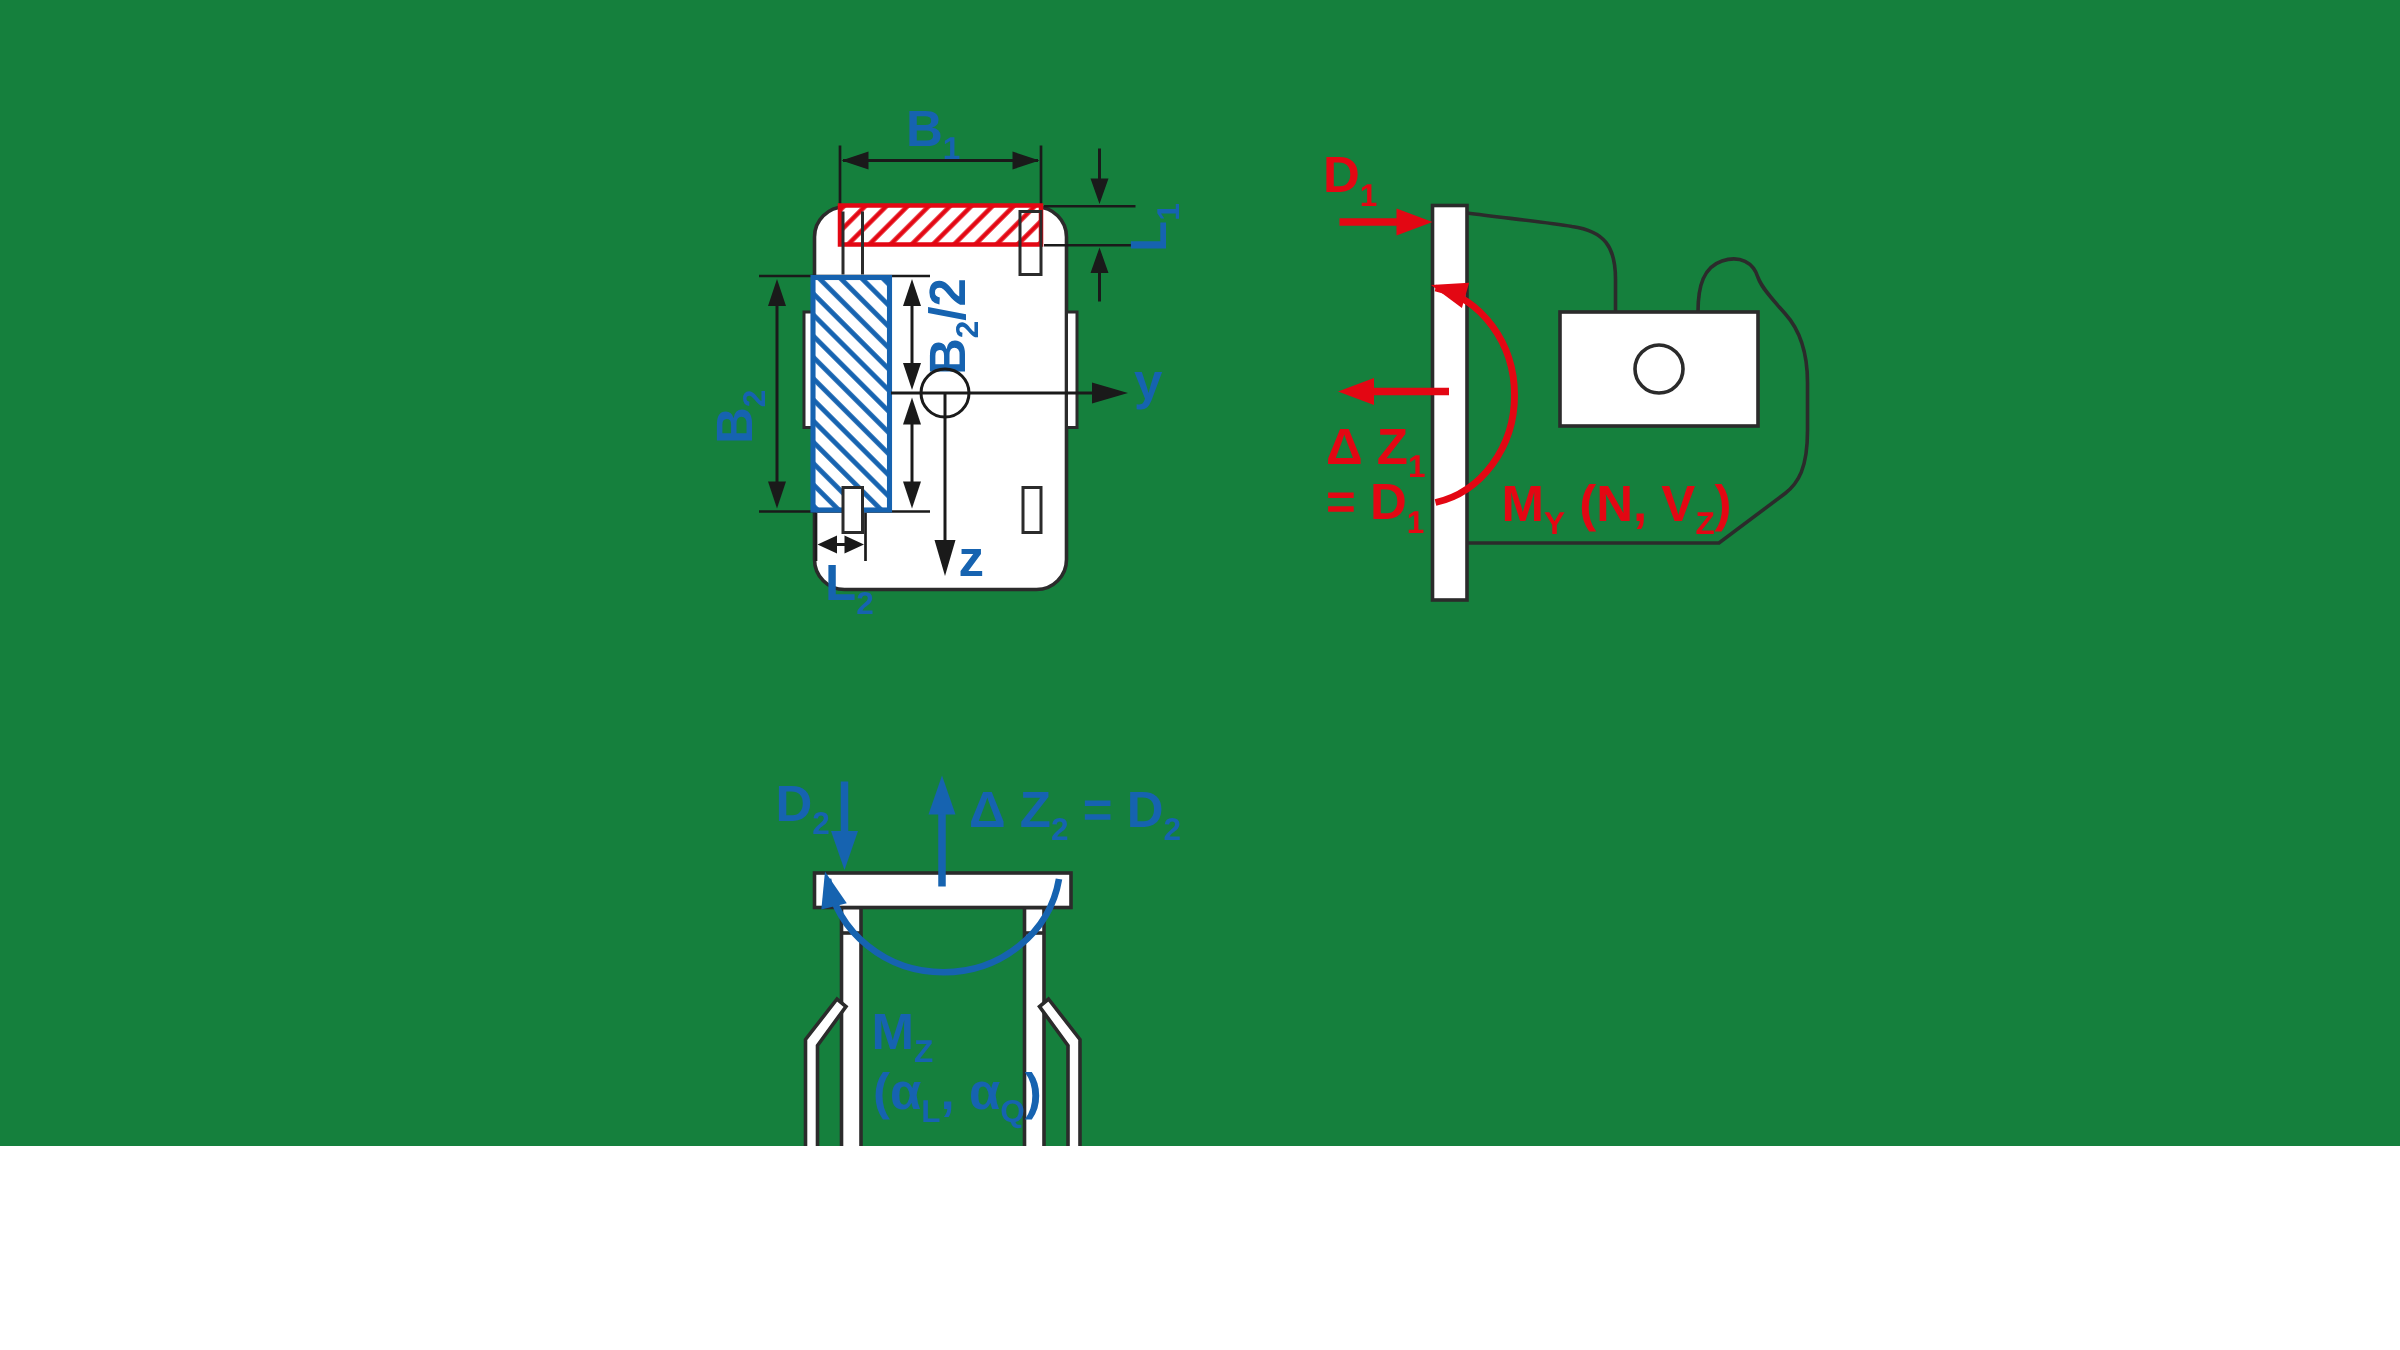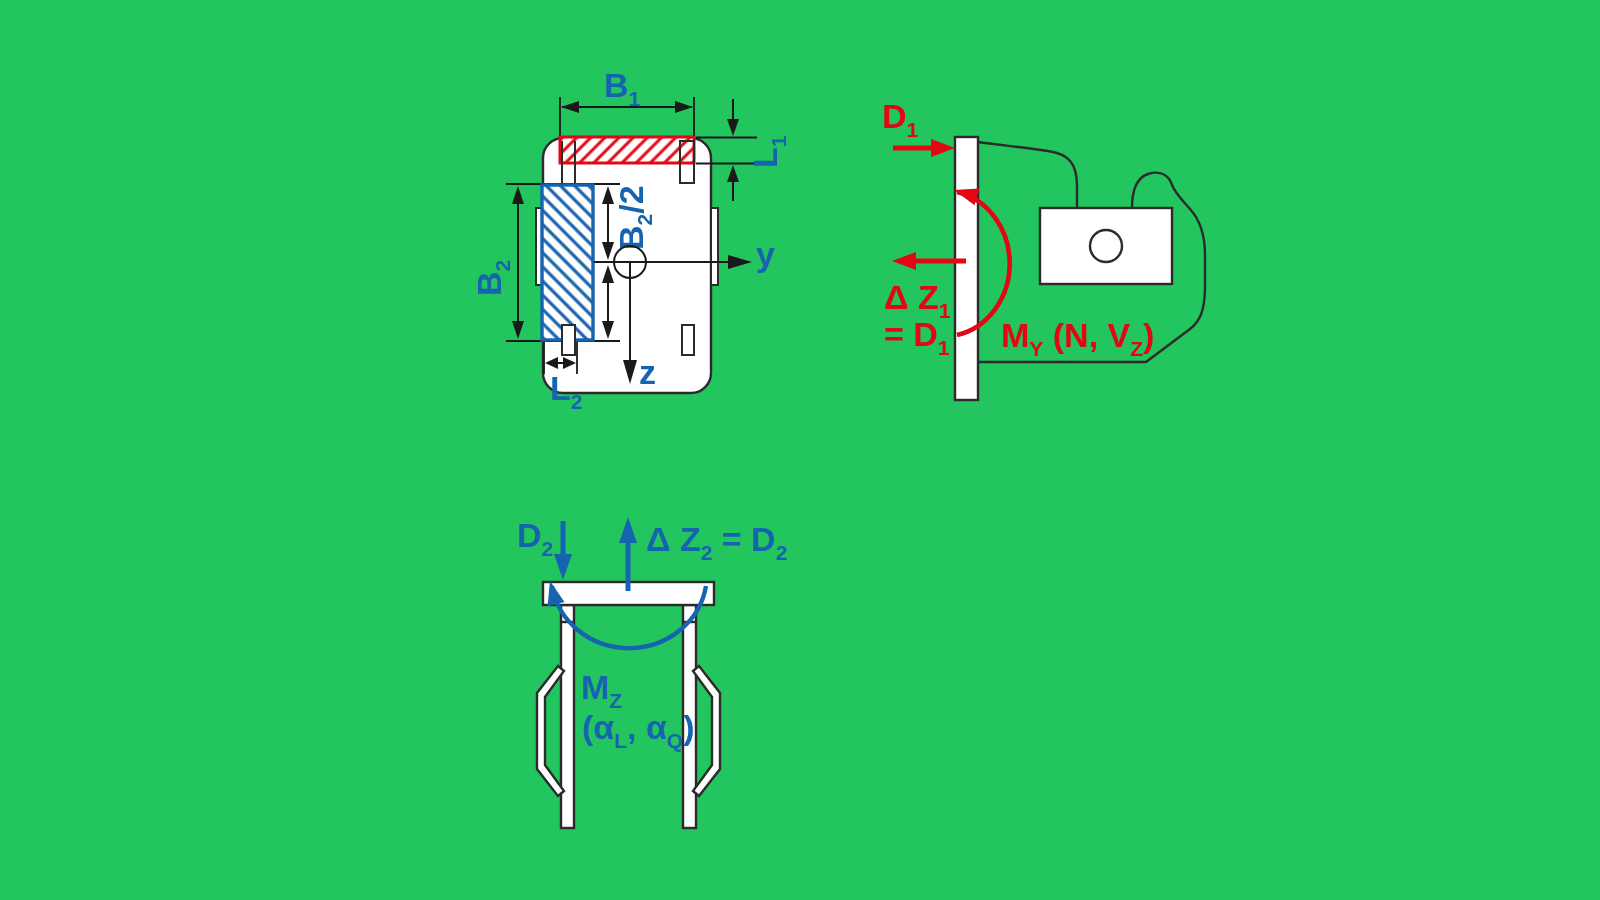--- a/index.html
+++ b/index.html
@@ -1,16 +1,16 @@
 <!DOCTYPE html>
 <html><head>
 <meta charset="utf-8">
 <style>
   html,body{margin:0;padding:0;background:#ffffff;}
-  #stage{position:relative;width:1600px;height:900px;background:#22c55e;overflow:hidden;
+  #stage{position:relative;width:1600px;height:764px;background:#15803d;overflow:hidden;
          font-family:"Liberation Sans", sans-serif;}
   svg{position:absolute;overflow:visible;}
   #svg-cross{left:460px;top:60px;}
   #svg-side{left:855px;top:95px;}
   #svg-front{left:490px;top:500px;}
   text{font-family:"Liberation Sans", sans-serif;font-weight:bold;}
   .lbl{font-size:34px;}
   .sub{font-size:21px;}
   .blue-t{fill:#1663B0;}
   .red-t{fill:#E30713;}

